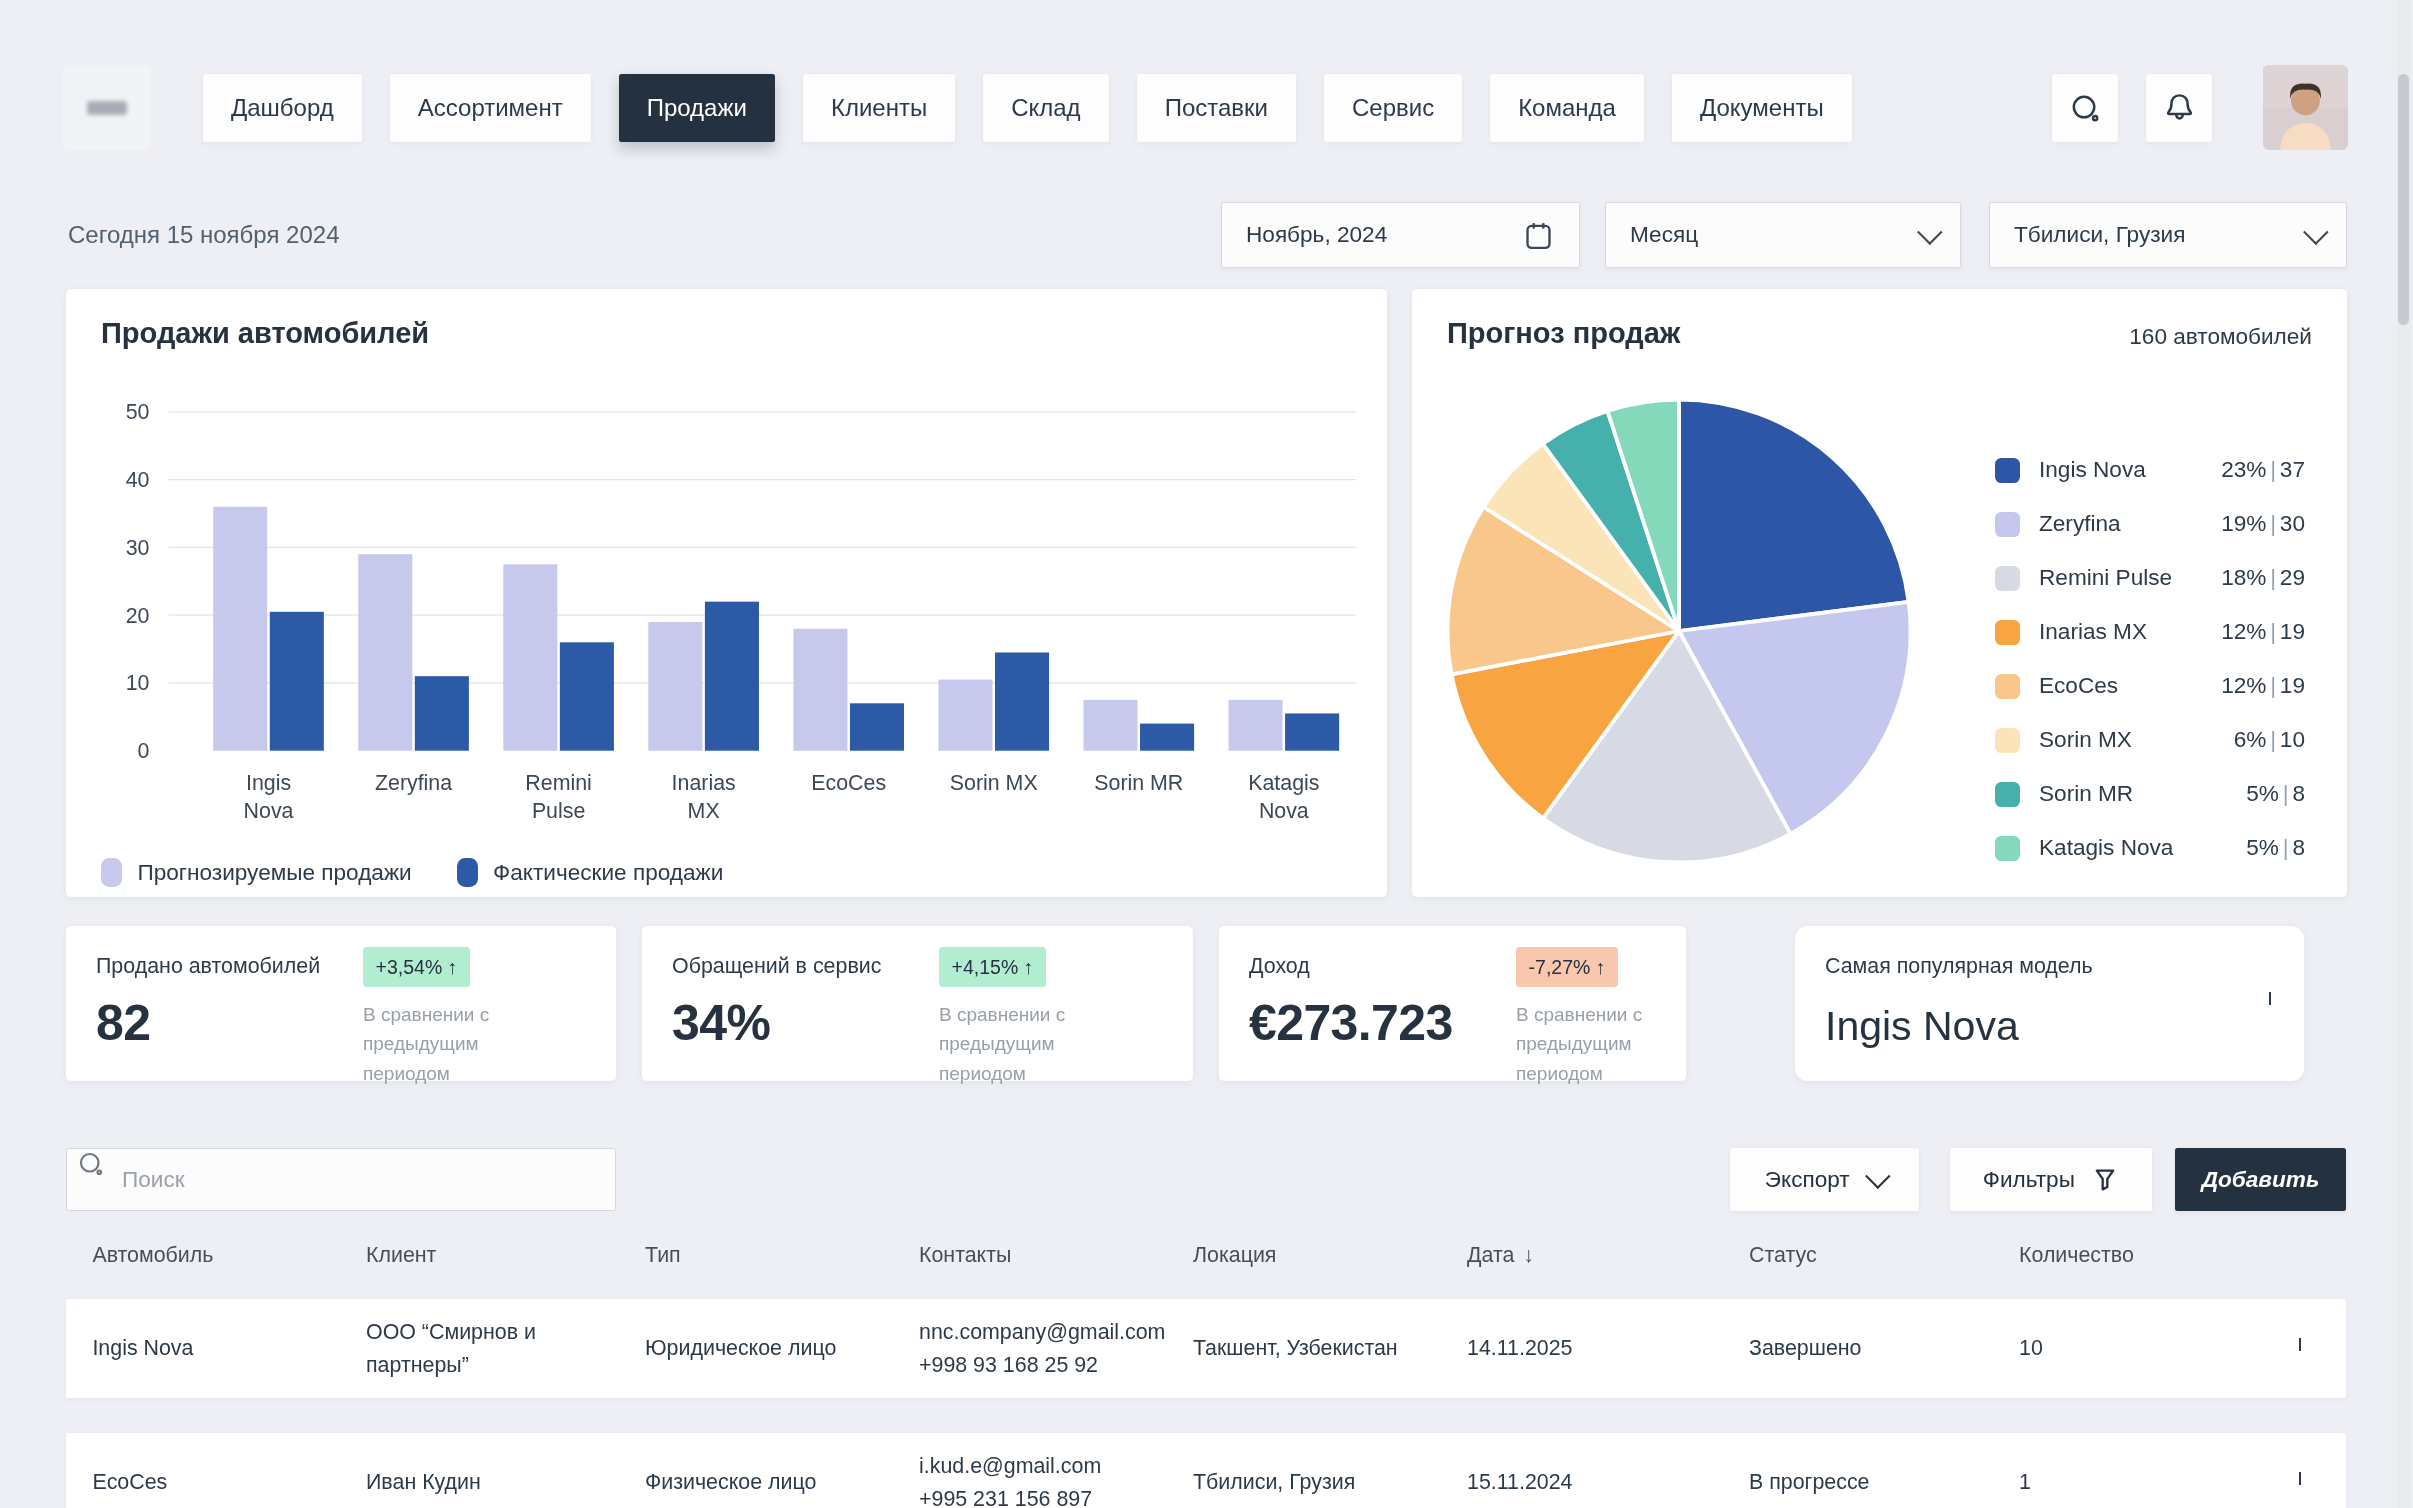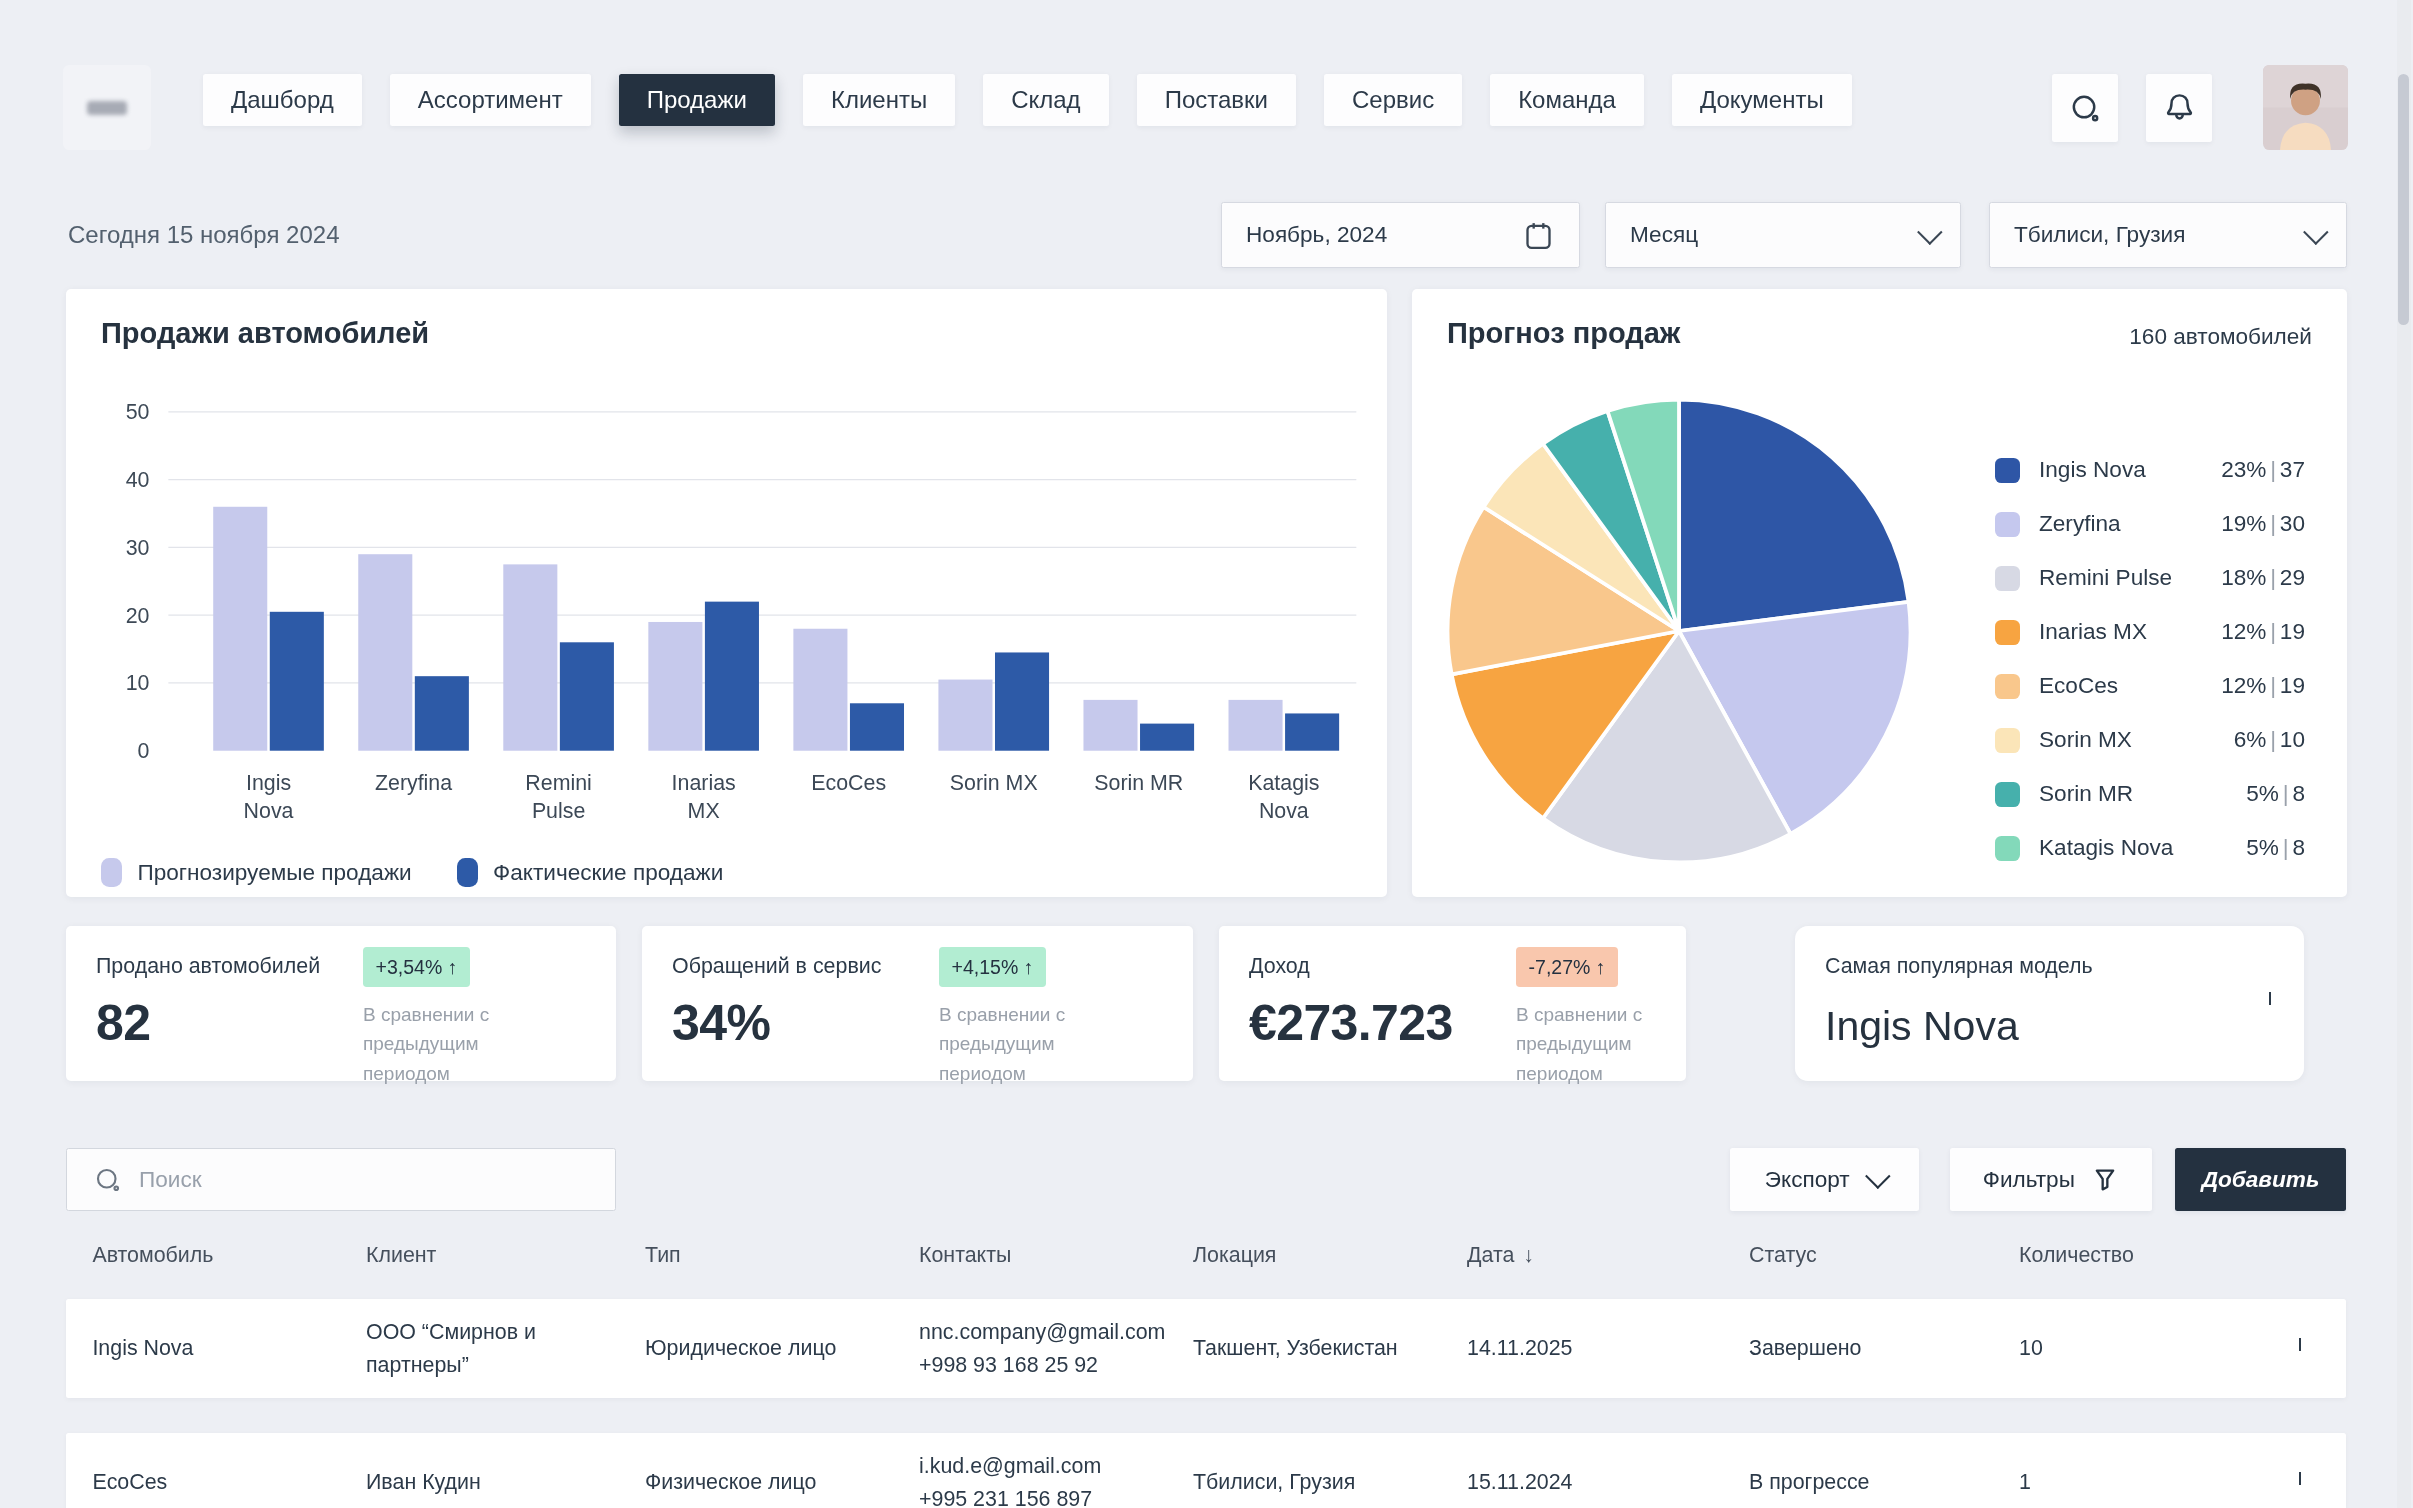--- a/index.html
+++ b/index.html
@@ -9,21 +9,21 @@
     font-family:"Liberation Sans","DejaVu Sans",sans-serif;
     color:#2b3847;
   }
   .abs{position:absolute;}
   .card{background:#ffffff;border-radius:5px;box-shadow:0 1.9px 7.5px rgba(25,35,60,0.05);}
   
   .logo{left:63px;top:65px;width:88px;height:85px;background:#f2f3f7;border-radius:6.3px;
         display:flex;align-items:center;justify-content:center;}
   .logo-mark{width:40px;height:14px;background:#a7abb5;border-radius:3.8px;filter:blur(1.9px);}
   #nav-tabs{left:203px;top:74px;height:68px;display:flex;gap:28px;}
-  .tab{height:52px;display:flex;align-items:center;padding:0 28px;background:#fdfdfe;
+  .tab{height:68px;display:flex;align-items:center;padding:0 28px;background:#fdfdfe;
        border-radius:2.5px;font-size:24px;color:#2c3a49;cursor:pointer;
        box-shadow:0 1.3px 5px rgba(25,35,60,0.05);white-space:nowrap;}
   .tab.active{background:#243140;color:#ffffff;box-shadow:0 6.3px 14px rgba(20,30,50,0.22);}
   .iconbtn{width:66px;height:68px;background:#fdfdfe;border-radius:2.5px;display:flex;
        align-items:center;justify-content:center;box-shadow:0 1.3px 5px rgba(25,35,60,0.05);cursor:pointer;}
   .iconbtn svg{width:35px;height:35px;stroke:#2c3a49;fill:none;stroke-width:1.7;}
   .avatar{left:2263px;top:65px;width:85px;height:85px;border-radius:6.3px;overflow:hidden;}
   
   #today{left:68px;top:221px;font-size:24px;color:#53606e;}
   .filter{height:66px;background:#fcfcfd;border:1.3px solid #d6d9e1;border-radius:2.5px;
@@ -55,21 +55,21 @@
        padding:8.2px 12.6px;border-radius:3.8px;white-space:nowrap;}
   .stat-badge.positive{background:#b2edd2;}
   .stat-badge.negative{background:#f9c7ad;}
   .stat-note{position:absolute;left:297px;top:74px;width:195px;font-size:19px;line-height:1.55;color:#99a0aa;}
   .chev-right{width:16.3px;height:16.3px;border-top:2.5px solid #2c3a49;border-right:2.5px solid #2c3a49;
        transform:rotate(45deg);}
   .stat-chev{position:absolute;right:33px;top:68px;}
   
   #search-box{left:66px;top:1148px;width:550px;height:63px;background:#fcfcfd;
        border:1.3px solid #d3d7de;border-radius:2.5px;box-sizing:border-box;
-       display:flex;align-items:center;padding:0 26px;gap:14px;}
+       display:flex;padding:0 9px;gap:14px;}
   #search-box svg{width:30px;height:30px;stroke:#6c7682;fill:none;stroke-width:1.7;flex:0 0 auto;}
   #search-input{border:none;outline:none;background:transparent;font-size:22.6px;flex:1;
        font-family:"Liberation Sans","DejaVu Sans",sans-serif;color:#2c3a49;}
   #search-input::placeholder{color:#98a0ab;}
   .toolbtn{top:1148px;height:63px;background:#fdfdfe;border-radius:2.5px;display:flex;
        align-items:center;justify-content:center;gap:16.3px;font-size:22.6px;color:#24313f;
        box-shadow:0 1.9px 5px rgba(25,35,60,0.06);cursor:pointer;box-sizing:border-box;}
   #add-btn{background:#243140;color:#ffffff;font-weight:bold;}
   .toolbtn svg{width:28px;height:28px;stroke:#24313f;fill:none;stroke-width:2;}
   

